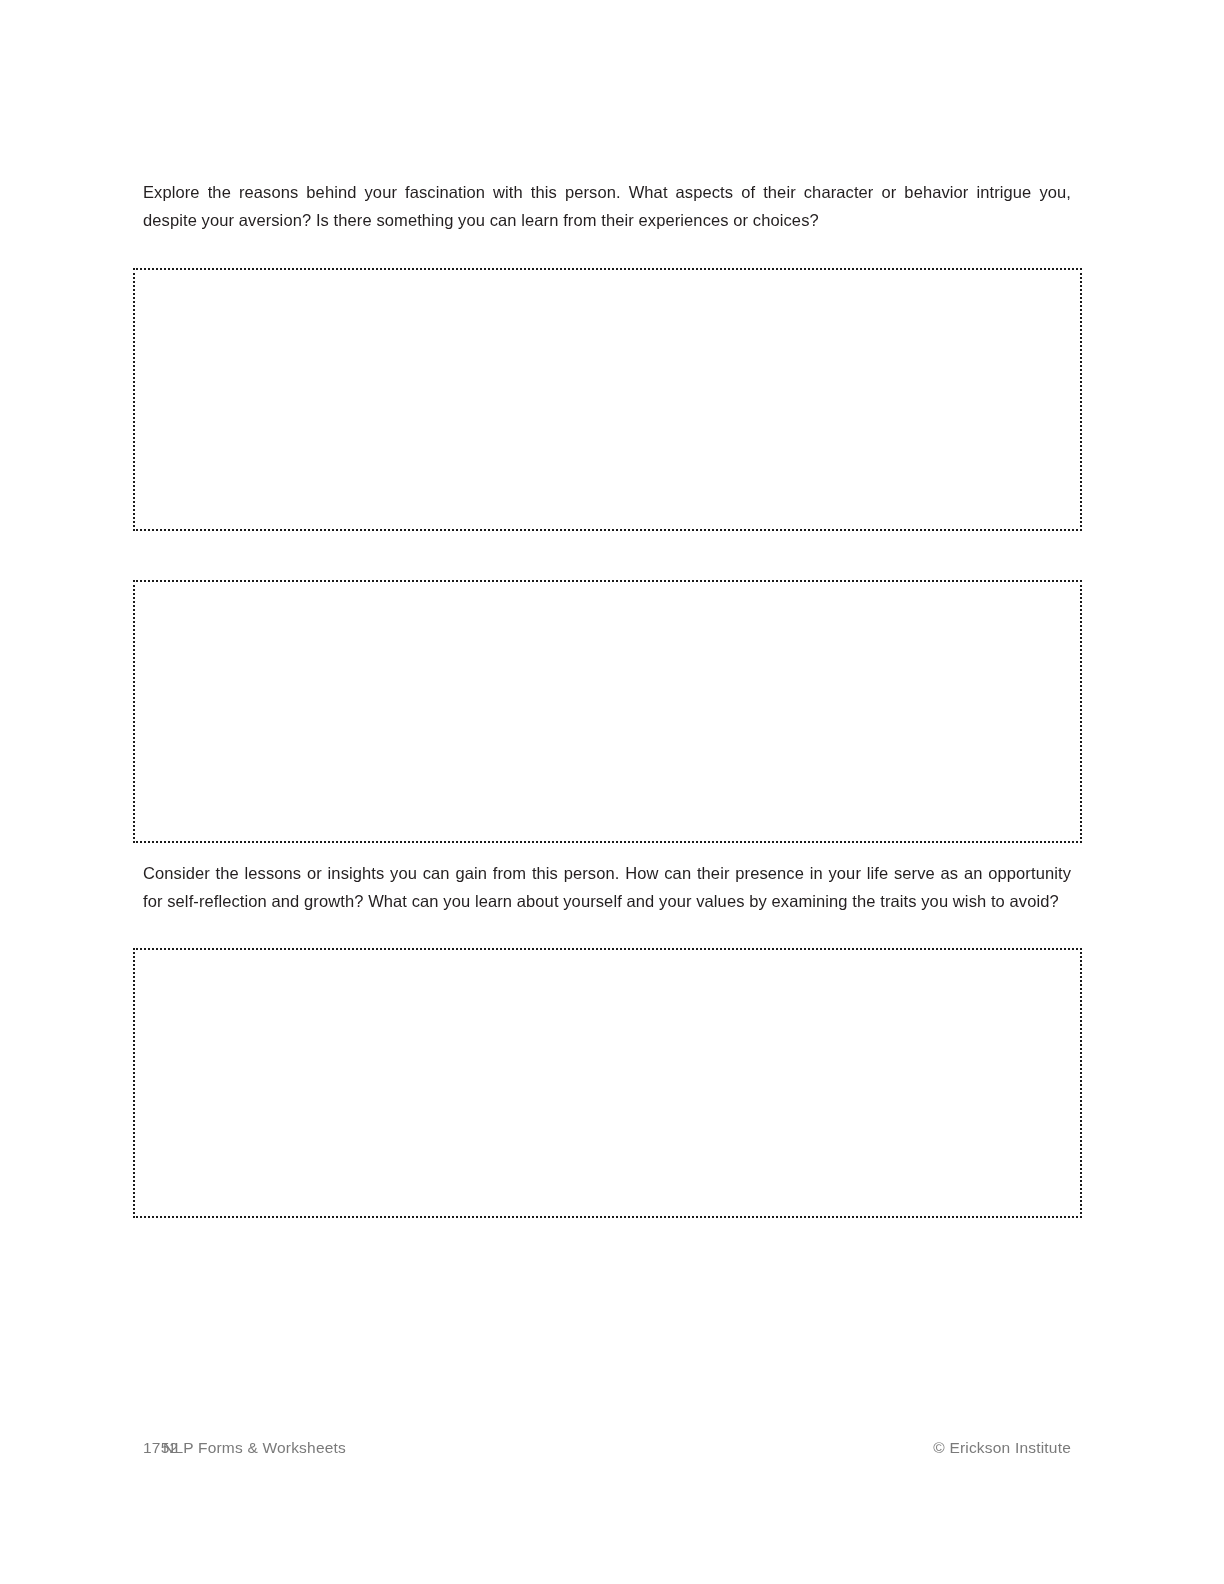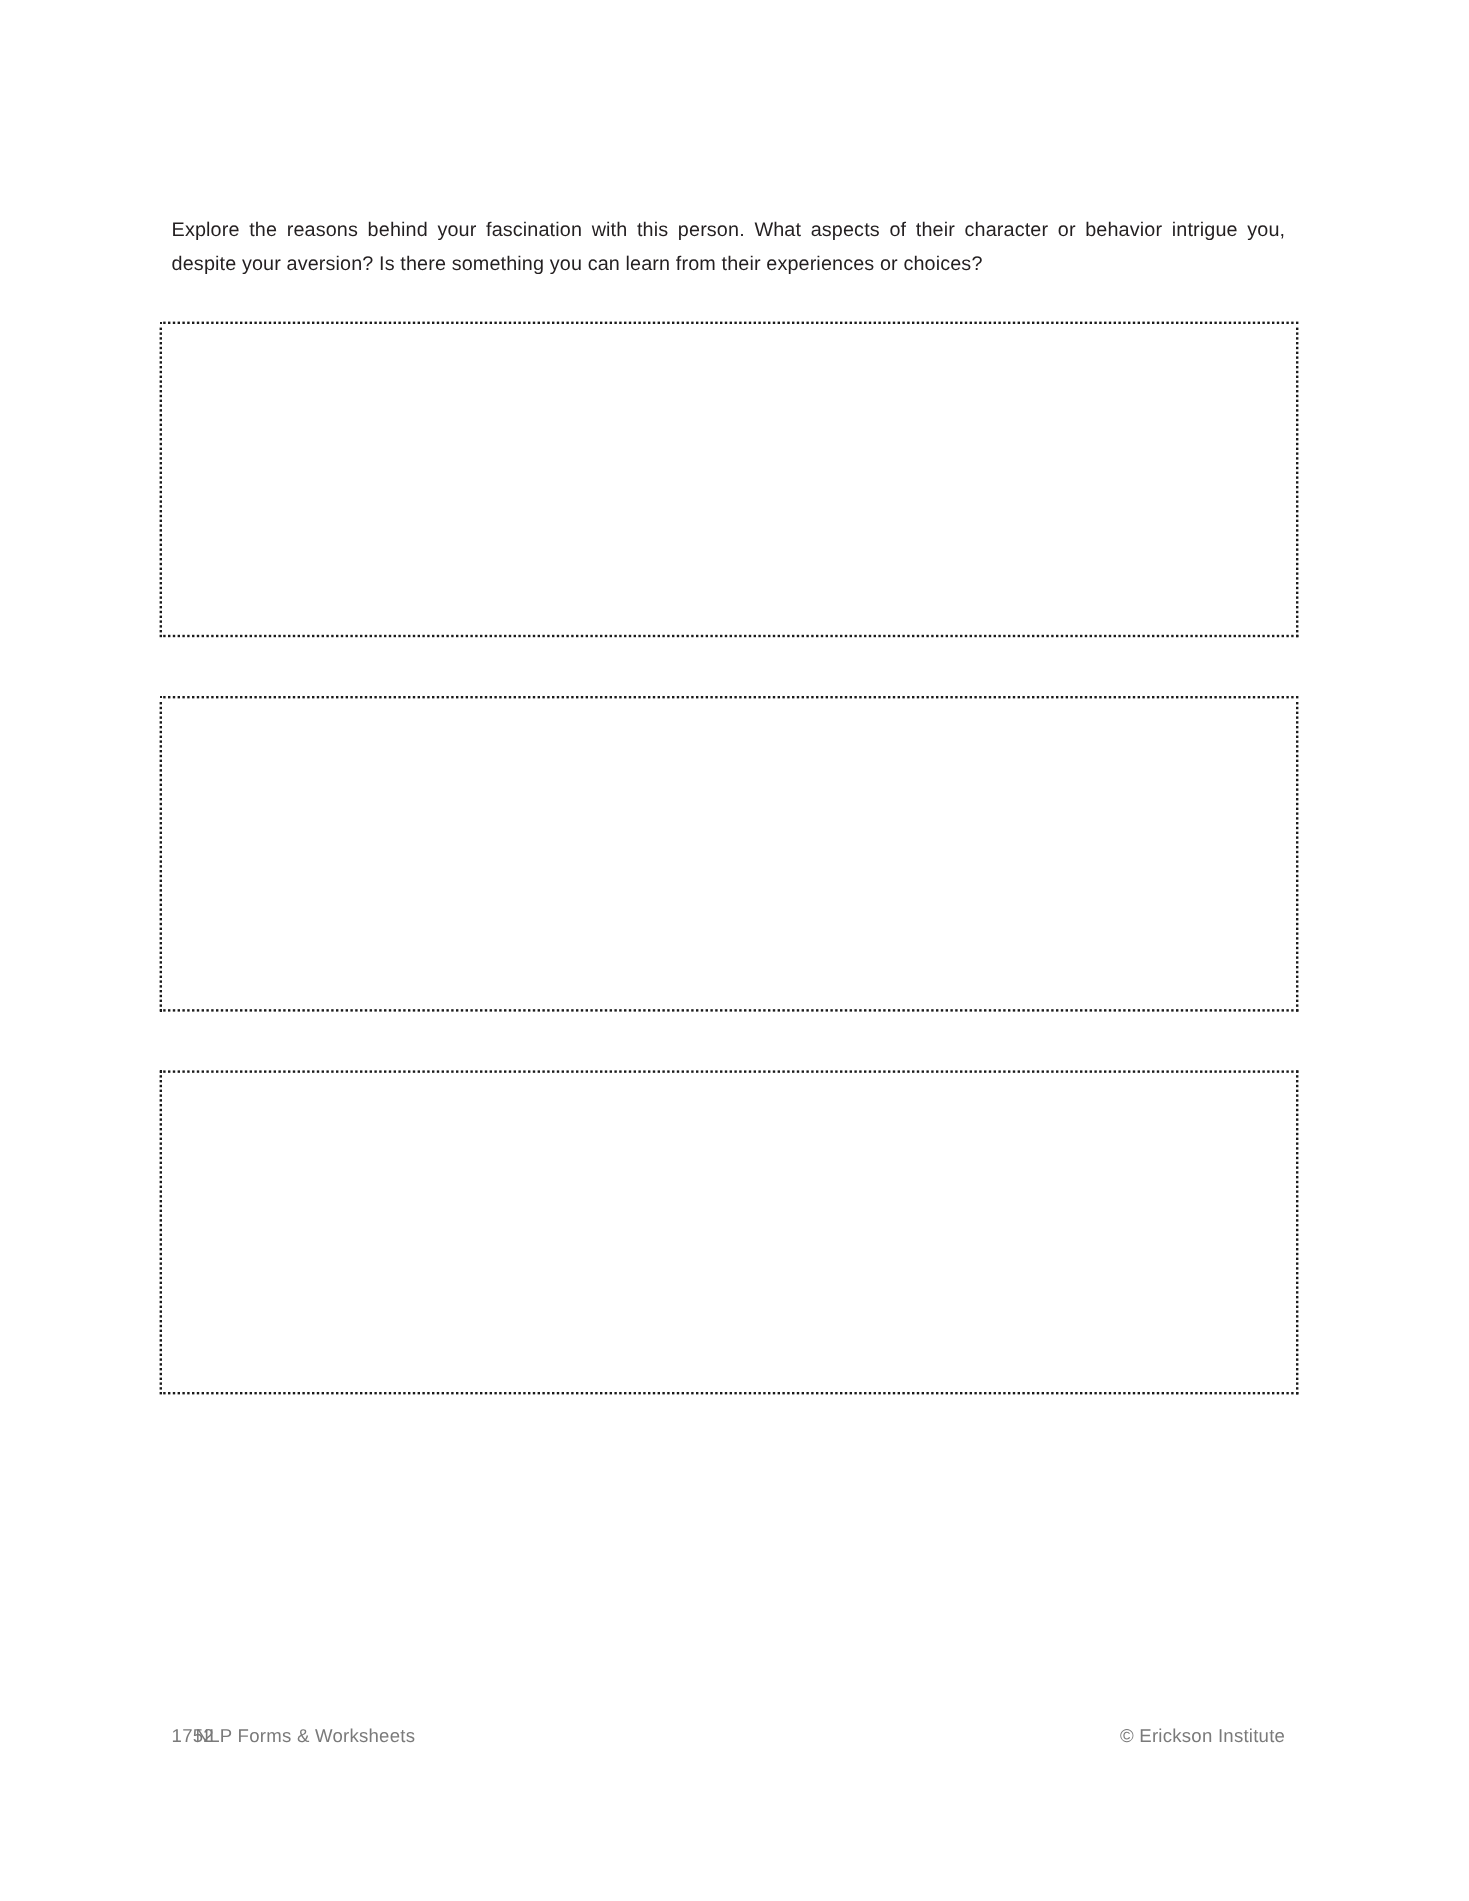--- a/index.html
+++ b/index.html
@@ -92,20 +92,21 @@
 
     <div class="answer-box answer-box-1" contenteditable="true" aria-placeholder="" style=""></div>
 
     <div class="gap-after-box"></div>
 
 
     <div class="answer-box answer-box-2" contenteditable="true" aria-placeholder="" style=""></div>
 
     <div class="gap-after-box"></div>
 
+    <p class="prompt prompt-3">Consider the lessons or insights you can gain from this person. How can their presence in your life serve as an opportunity for self-reflection and growth? What can you learn about yourself and your values by examining the traits you wish to avoid?</p>
 
     <div class="answer-box answer-box-3" contenteditable="true" aria-placeholder="" style=""></div>
 
   </div>
 
   <div class="footer">
     <span class="footer-page">1752</span>
     <span class="footer-center">NLP Forms &amp; Worksheets</span>
     <span class="footer-right">© Erickson Institute</span>
   </div>

